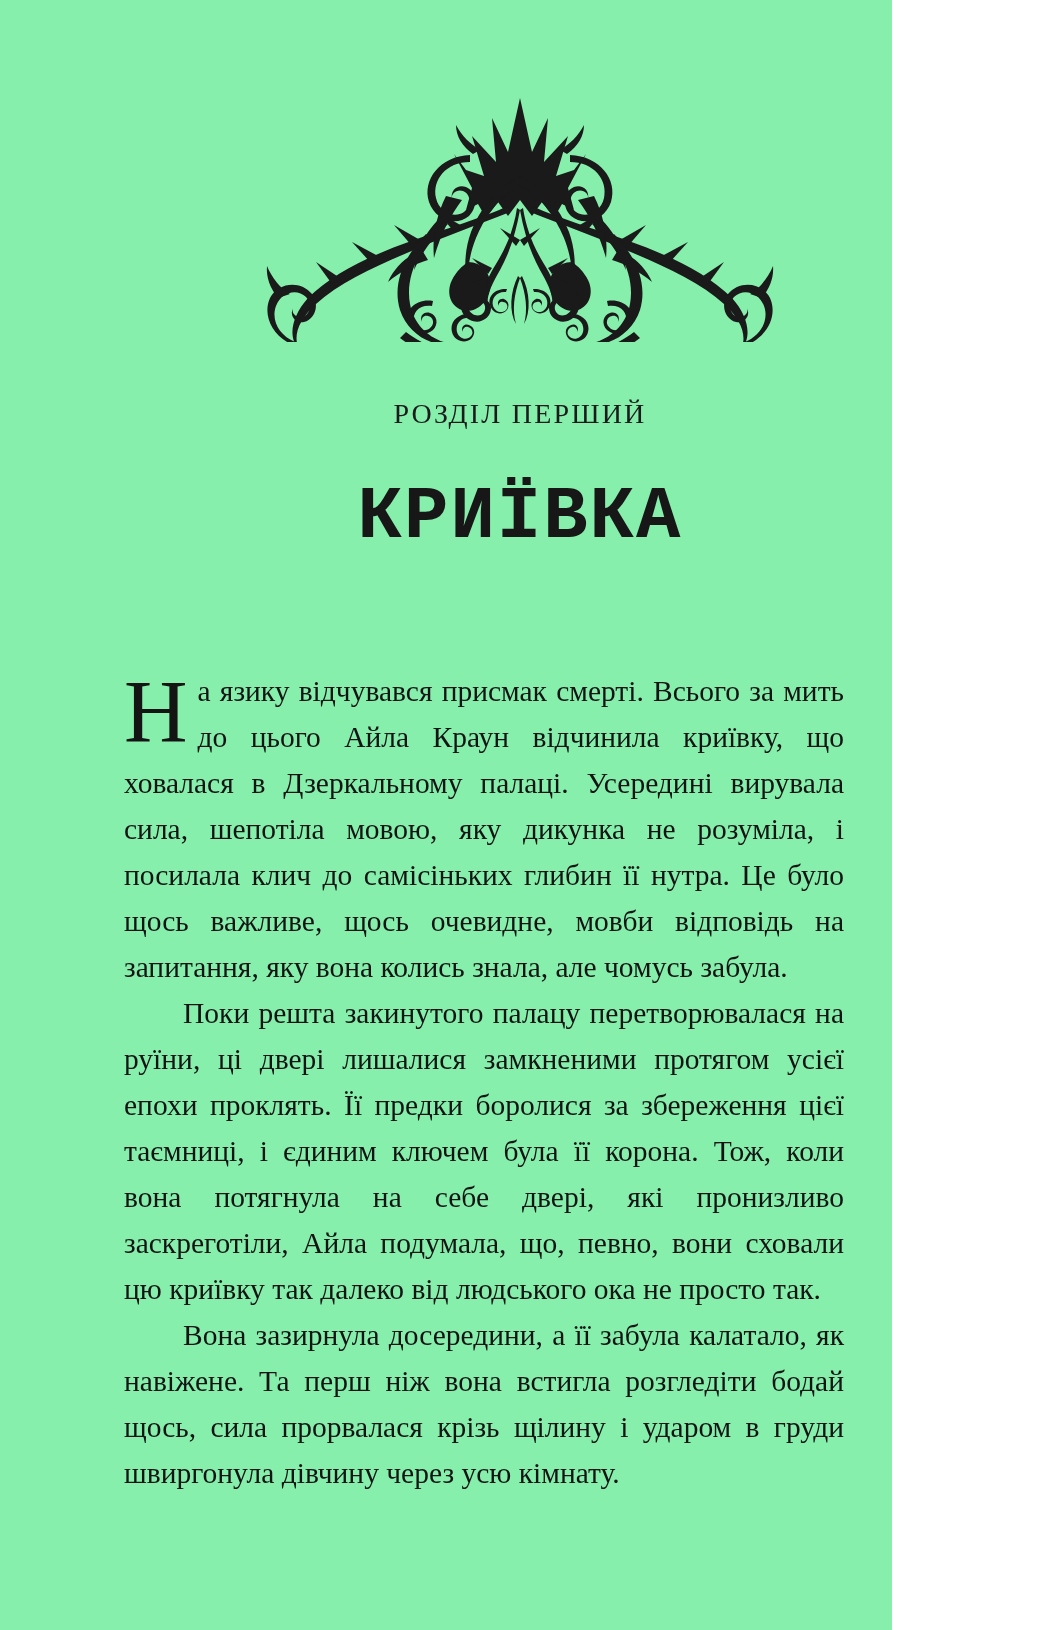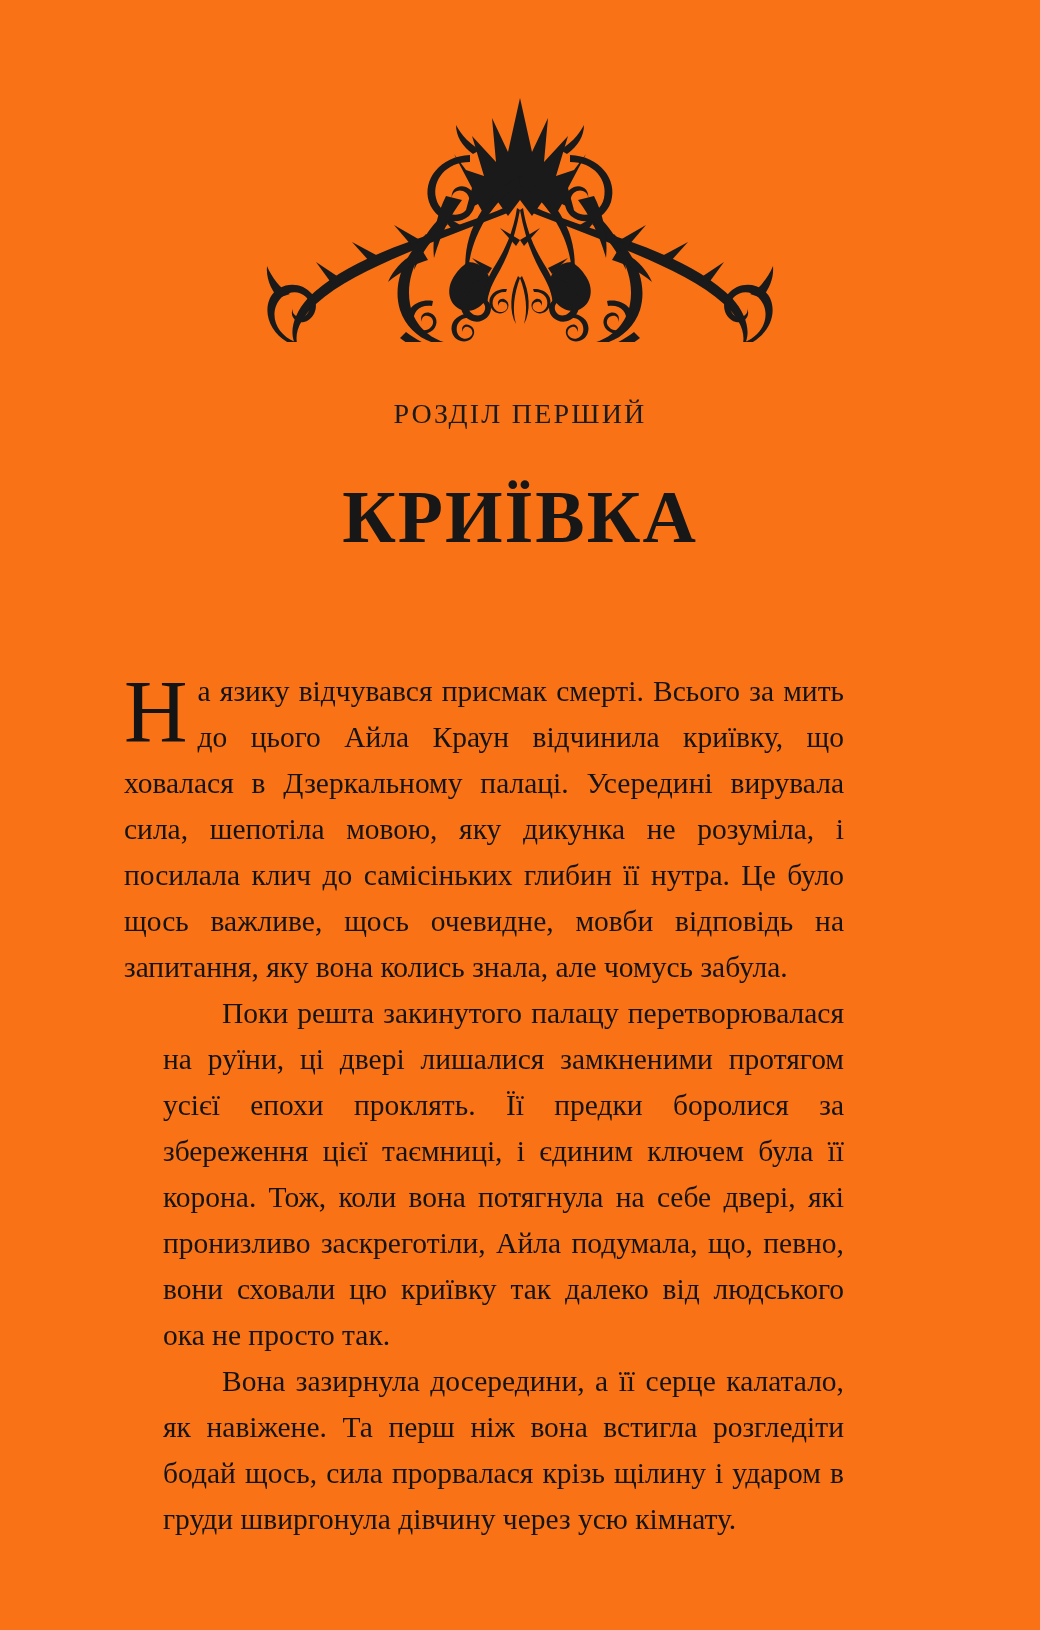--- a/index.html
+++ b/index.html
@@ -10,23 +10,23 @@
   body {
     width: 1040px;
     height: 1630px;
     overflow: hidden;
     font-family: "Liberation Serif", "DejaVu Serif", serif;
     color: #1a1a1a;
   }
 
   .page {
     position: relative;
-    width: 1040px;
+    width: 892px;
     height: 1630px;
-    background: #f97316;
+    background: #86efac;
   }
 
   
   .ornament-wrap {
     position: absolute;
     top: 92px;
     left: 0;
     width: 1040px;
     height: 250px;
     display: flex;
@@ -50,21 +50,21 @@
   .chapter-eyebrow {
     font-family: "Liberation Serif", "DejaVu Serif", serif;
     font-size: 28px;
     letter-spacing: 2.2px;
     color: #1b1b1b;
     line-height: 1;
     font-weight: 400;
   }
   .chapter-title {
     margin-top: 52px;
-    font-family: Liberation Serif, serif;
+    font-family: Liberation Mono, monospace;
     font-size: 74px;
     font-weight: 700;
     letter-spacing: 2px;
     color: #171717;
     line-height: 1;
   }
 
   
   .body-col {
     position: absolute;
@@ -76,21 +76,20 @@
     margin: 0;
     font-size: 29.5px;
     line-height: 46px;
     text-align: justify;
     text-justify: inter-word;
     color: #141414;
     hyphens: manual;
   }
   .para + .para {
     text-indent: 2.0em;
-    margin-left: 39px;
   }
   .para.first {
     text-indent: 0;
   }
   .dropcap {
     float: left;
     font-size: 88px;
     line-height: 0.82;
     font-weight: 400;
     padding: 6px 10px 0 0;
@@ -315,16 +314,16 @@
   </div>
 
   <div class="chapter-head">
     <div class="chapter-eyebrow">РОЗДІЛ ПЕРШИЙ</div>
     <h1 class="chapter-title">КРИЇВКА</h1>
   </div>
 
   <div class="body-col">
     <p class="para first"><span class="dropcap">Н</span><span>а язику відчувався присмак смерті. Всього за мить до цього Айла Краун відчинила криївку, що ховалася в Дзеркальному палаці. Усередині вирувала сила, шепотіла мовою, яку дикунка не розуміла, і посилала клич до самісіньких глибин її нутра. Це було щось важливе, щось очевидне, мовби відповідь на запитання, яку вона колись знала, але чомусь забула.</span></p>
     <p class="para">Поки решта закинутого палацу перетворювалася на руїни, ці двері лишалися замкненими протягом усієї епохи проклять. Її предки боролися за збереження цієї таємниці, і єдиним ключем була її корона. Тож, коли вона потягнула на себе двері, які пронизливо заскреготіли, Айла подумала, що, певно, вони сховали цю криївку так далеко від людського ока не просто так.</p>
-    <p class="para">Вона зазирнула досередини, а її серце калатало, як навіжене. Та перш ніж вона встигла розгледіти бодай щось, сила прорвалася крізь щілину і ударом в груди швиргонула дівчину через усю кімнату.</p>
+    <p class="para">Вона зазирнула досередини, а її забула калатало, як навіжене. Та перш ніж вона встигла розгледіти бодай щось, сила прорвалася крізь щілину і ударом в груди швиргонула дівчину через усю кімнату.</p>
   </div>
 
 </div>
 
 </body></html>

